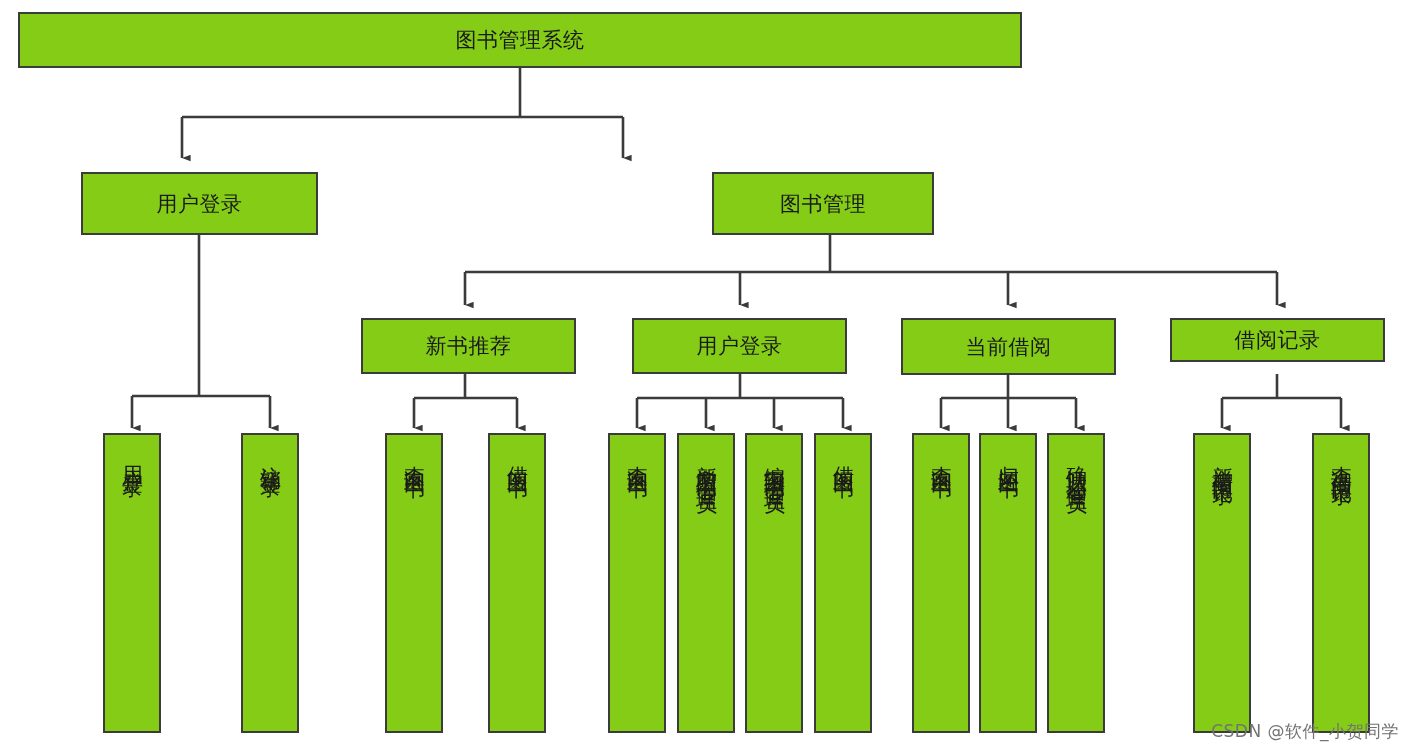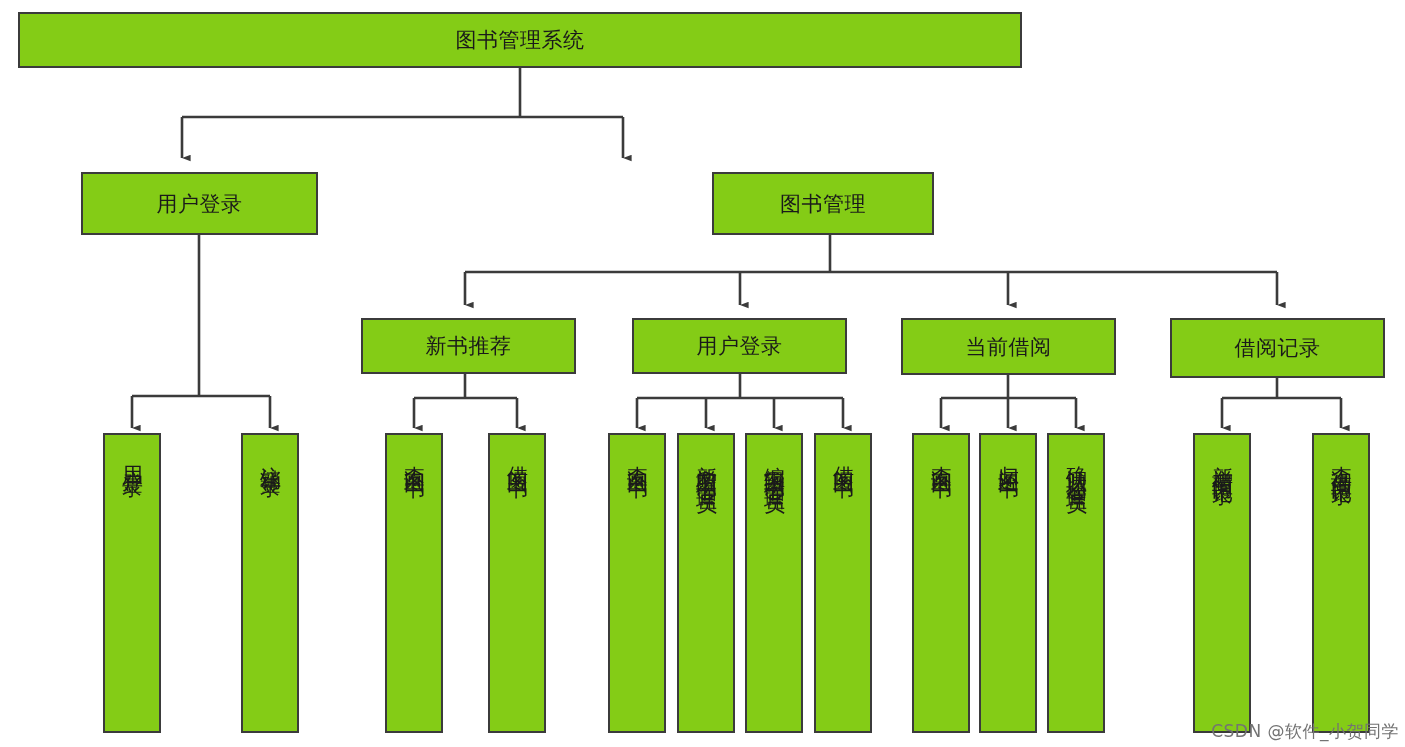--- a/index.html
+++ b/index.html
@@ -148,21 +148,21 @@
   </div>
 
   <div class="node-box horiz-label" style="left:632px; top:318px; width:215px; height:56px;">
     <span>用户登录</span>
   </div>
 
   <div class="node-box horiz-label" style="left:901px; top:318px; width:215px; height:57px;">
     <span>当前借阅</span>
   </div>
 
-  <div class="node-box horiz-label" style="left:1170px; top:318px; width:215px; height:60px;">
+  <div class="node-box horiz-label" style="left:1170px; top:318px; width:215px; height:44px;">
     <span>借阅记录</span>
   </div>
 
   <div class="node-box vert-label" style="left:103px; top:433px; width:58px; height:300px;">
     <span class="vert-text">用户登录</span>
   </div>
 
   <div class="node-box vert-label" style="left:241px; top:433px; width:58px; height:300px;">
     <span class="vert-text">注销登录</span>
   </div>

